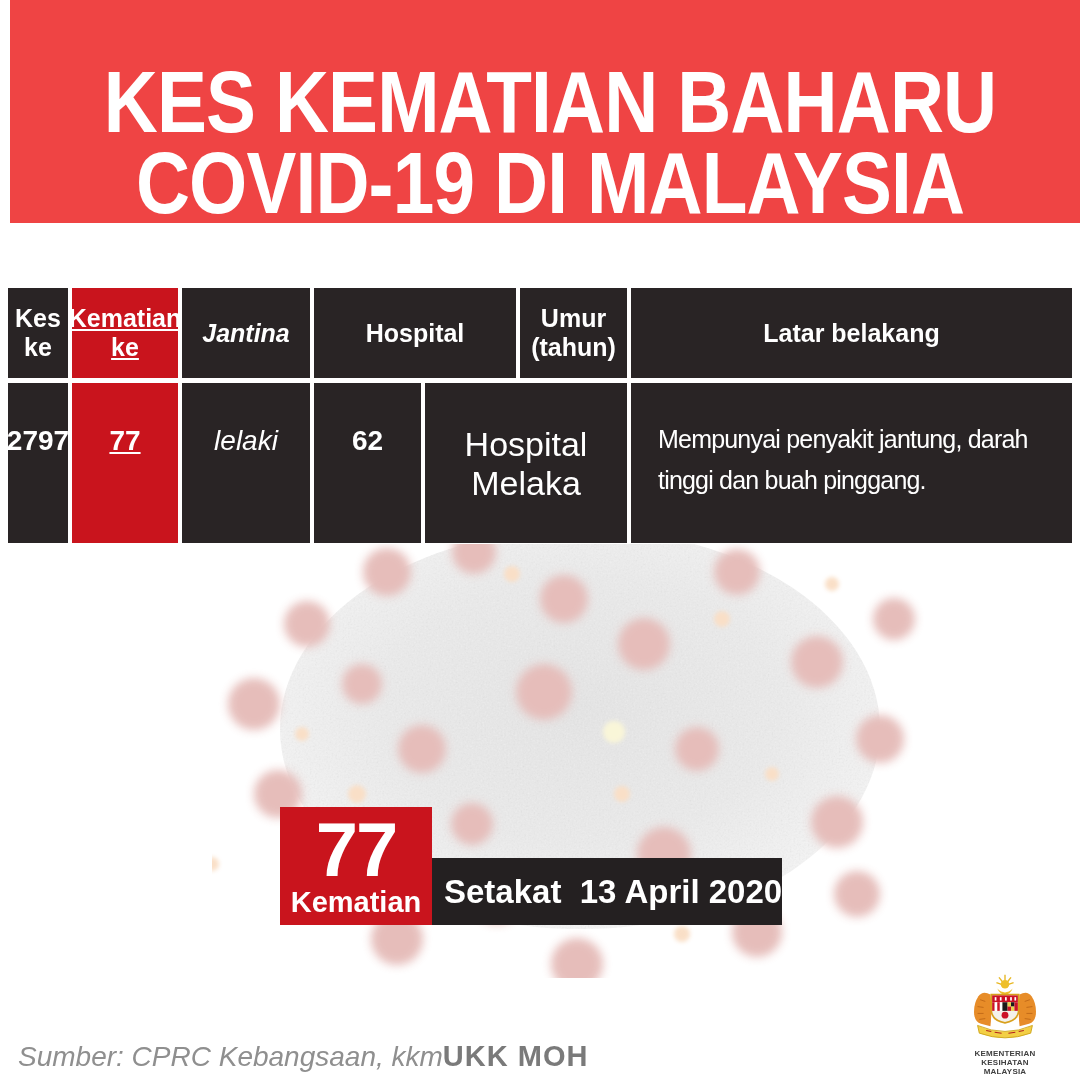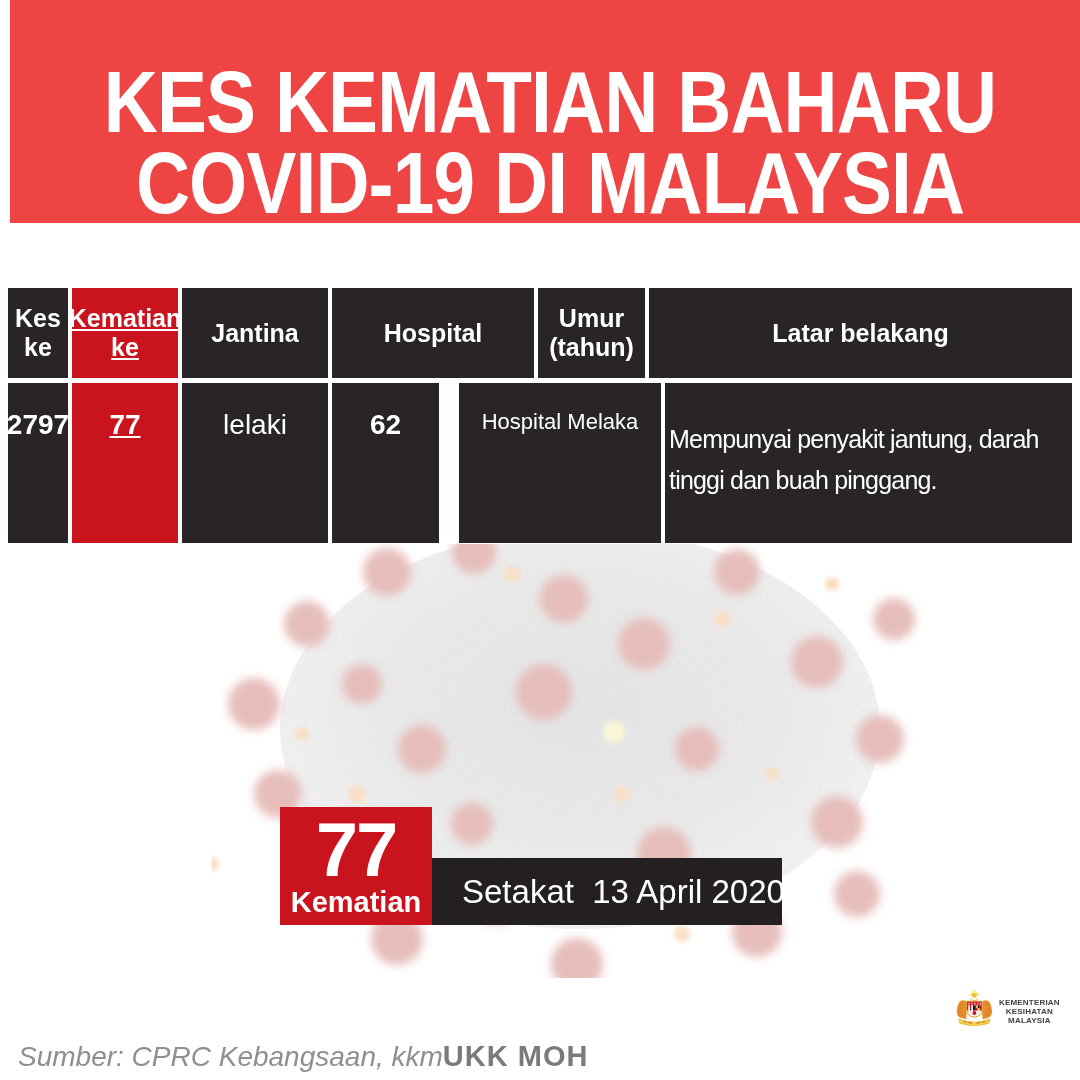--- a/index.html
+++ b/index.html
@@ -22,59 +22,59 @@
   
   .ktable{position:absolute;left:8px;top:288px;width:1064px;z-index:2;}
   .trow{display:flex;gap:4px;}
   .tbody-row{margin-top:5px;}
   .cell{
     background:#292425;color:#ffffff;box-sizing:border-box;
     display:flex;align-items:center;justify-content:center;text-align:center;
   }
   .cell.red{background:#c9141d;text-decoration:underline;}
   .thead-row .cell{height:90px;font-size:25px;font-weight:600;line-height:29px;padding:0 4px;}
-  .tbody-row .cell{height:160px;font-size:28px;align-items:flex-start;padding-top:26px;}
+  .tbody-row .cell{height:160px;font-size:28px;align-items:flex-start;padding-top:42px;}
   .c1{width:60px;}
   .c2{width:106px;}
-  .c3{width:146px;}
+  .c3{width:128px;font-style:italic;}
   .c4{width:107px;}
   .c5{width:202px;}
   .c6{flex:1;text-align:center;}
   .num{font-weight:700;}
   .txt{font-weight:400;}
-  .tbody-row .c5{font-size:22px;margin-left:16px;}
+  .tbody-row .c5{font-size:34px;}
   .tbody-row .c6{
     justify-content:flex-start;text-align:left;
-    padding:36px 8px 0 4px;font-size:25px;line-height:41px;letter-spacing:-0.8px;
+    padding:36px 8px 0 27px;font-size:25px;line-height:41px;letter-spacing:-0.8px;
   }
   
   .virus{position:absolute;left:212px;top:544px;width:718px;height:434px;z-index:0;opacity:0.33;}
   
   .stat-red{
     position:absolute;left:280px;top:807px;width:152px;height:118px;
     background:#c9141d;z-index:3;color:#ffffff;text-align:center;box-sizing:border-box;
   }
   .stat-number{font-size:76px;font-weight:700;line-height:74px;margin-top:6px;letter-spacing:-2px;}
   .stat-label{font-size:29px;font-weight:700;line-height:30px;}
   .date-box{
     position:absolute;left:432px;top:858px;width:350px;height:67px;
     background:#242021;z-index:2;display:flex;align-items:center;
-    padding-left:30px;box-sizing:border-box;
-    color:#ffffff;font-weight:400;font-size:33px;white-space:pre;
+    padding-left:12px;box-sizing:border-box;
+    color:#ffffff;font-weight:700;font-size:33px;white-space:pre;
   }
   
   .footer-source{
     position:absolute;left:18px;top:1040px;z-index:2;
     display:flex;align-items:baseline;
   }
   .src-italic{font-style:italic;color:#8f8f8f;font-size:28px;}
   .src-bold{font-weight:700;color:#7a7a7a;font-size:29px;letter-spacing:1px;}
   .moh-logo{
     position:absolute;left:950px;top:974px;width:110px;z-index:2;
-    display:flex;flex-direction:row;align-items:center;
+    display:flex;flex-direction:column;align-items:center;
   }
   .moh-logo svg{width:88px;height:72px;display:block;}
   .moh-text{
     margin-top:3px;text-align:center;color:#414141;
     font-size:8px;font-weight:700;line-height:9px;letter-spacing:0.2px;
   }
 </style>
 </head>
 <body>
 

